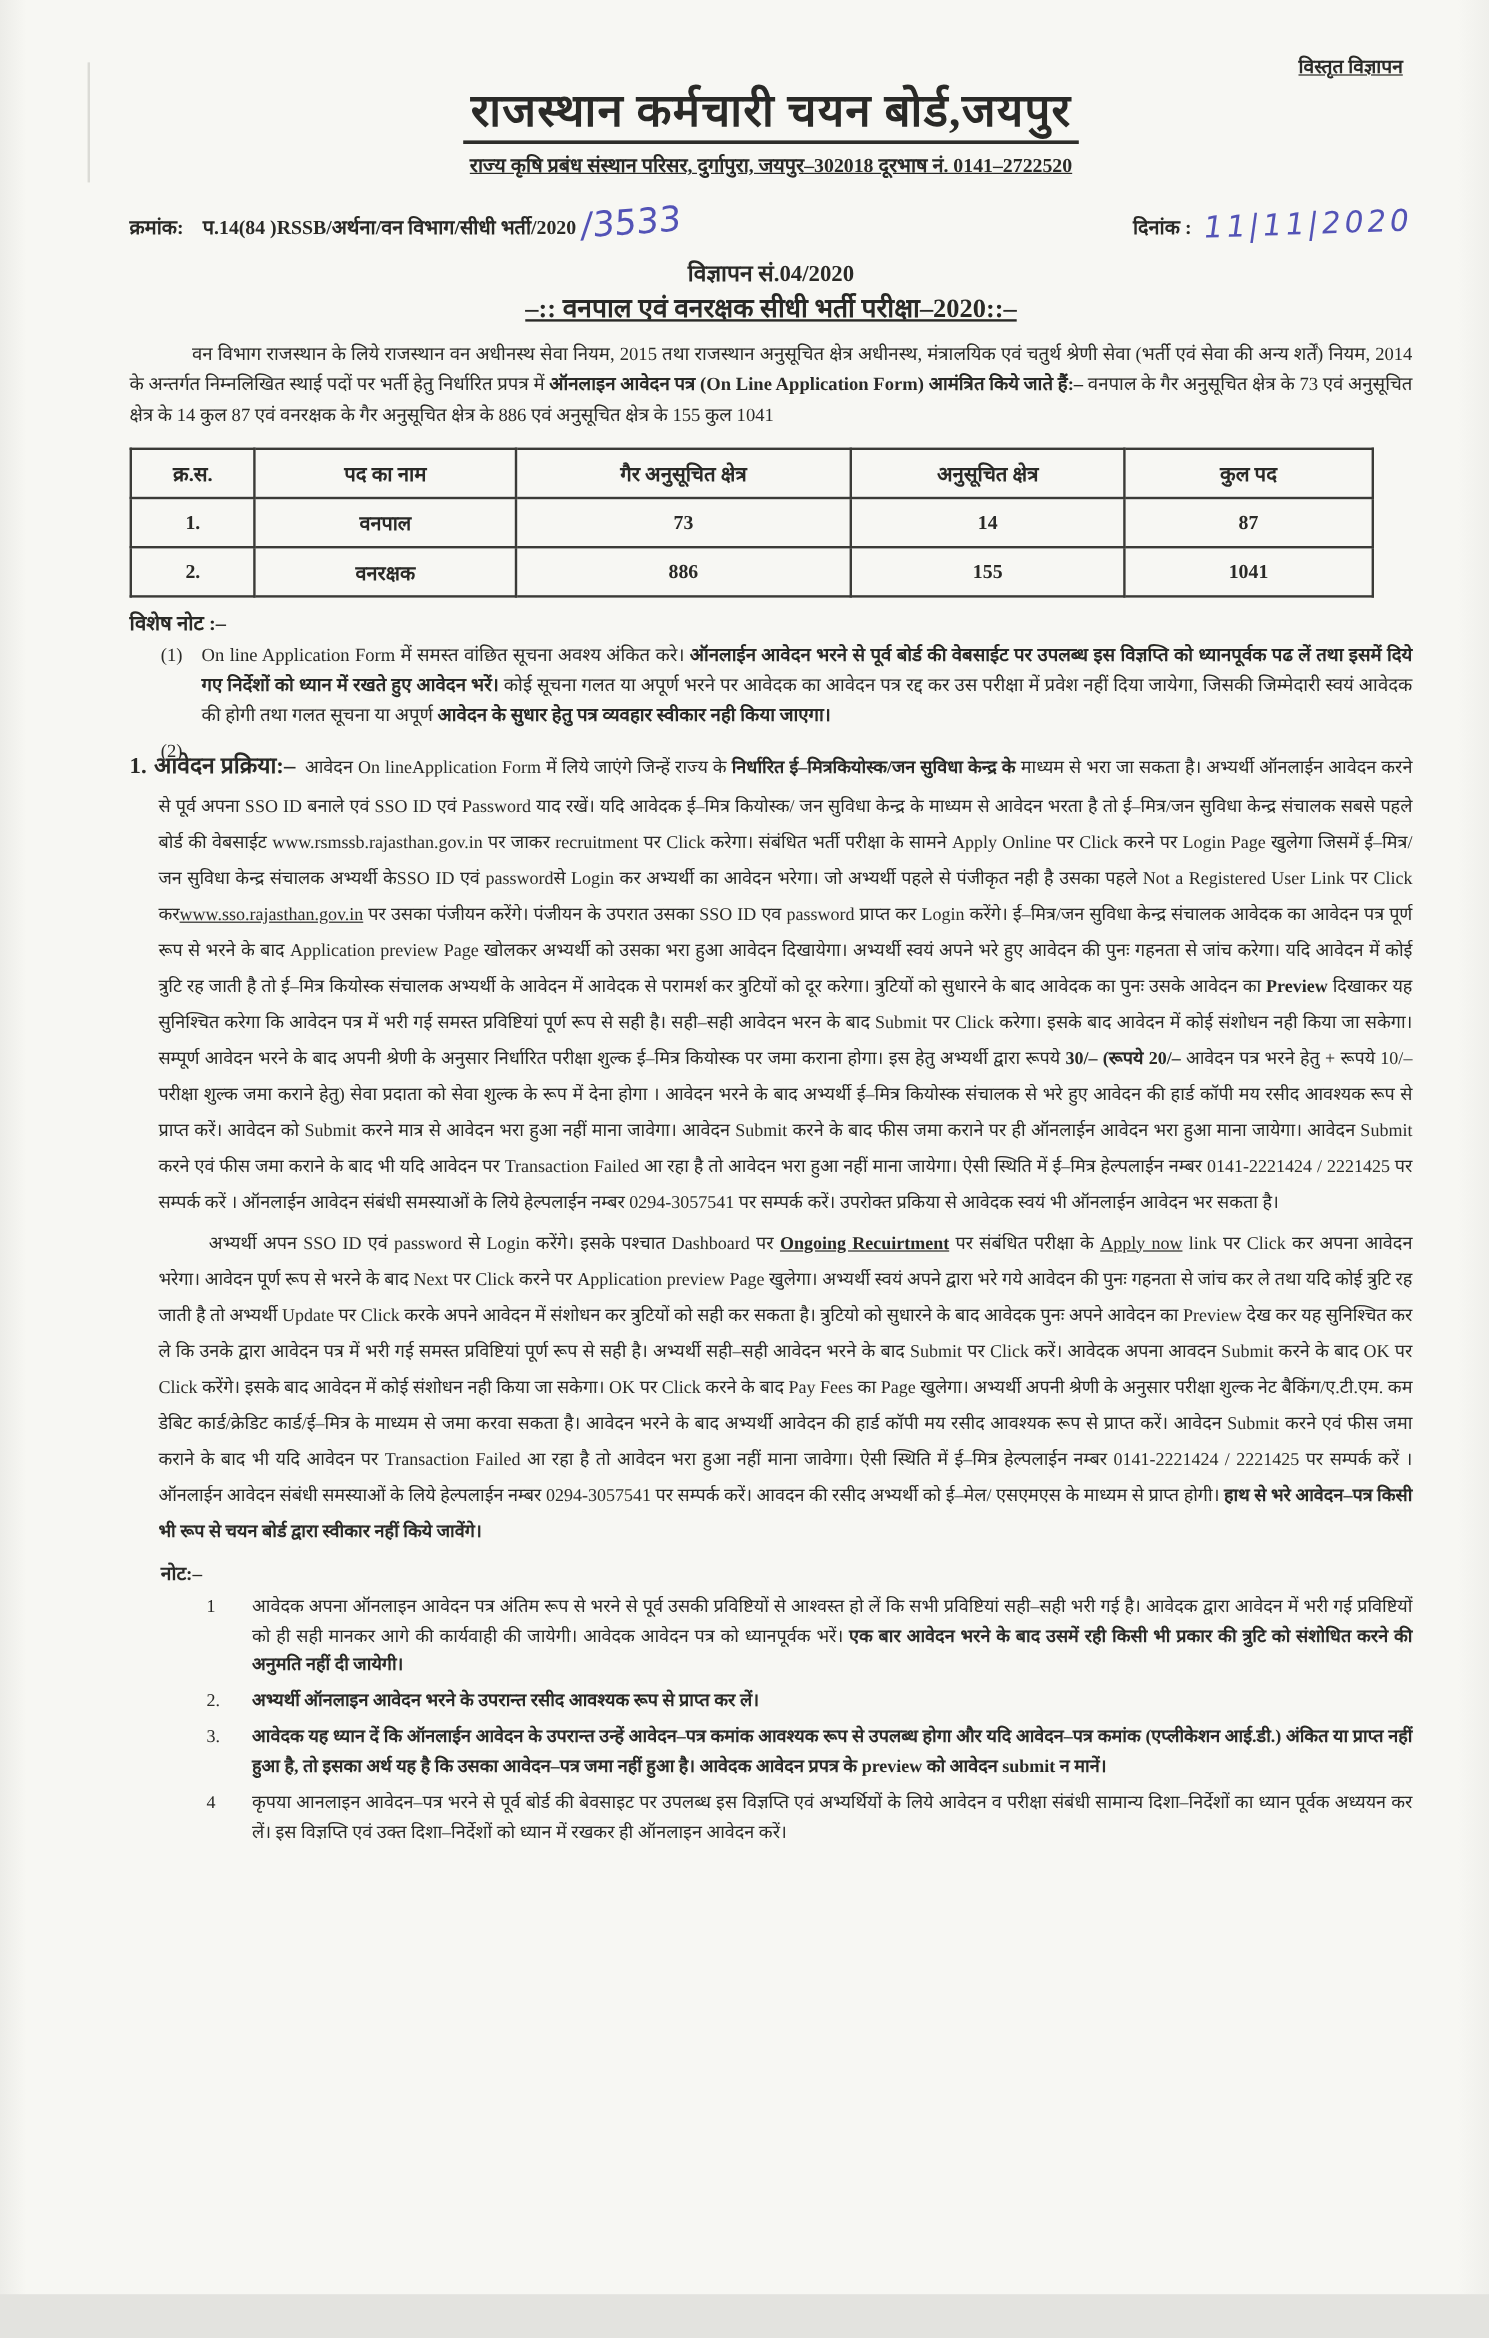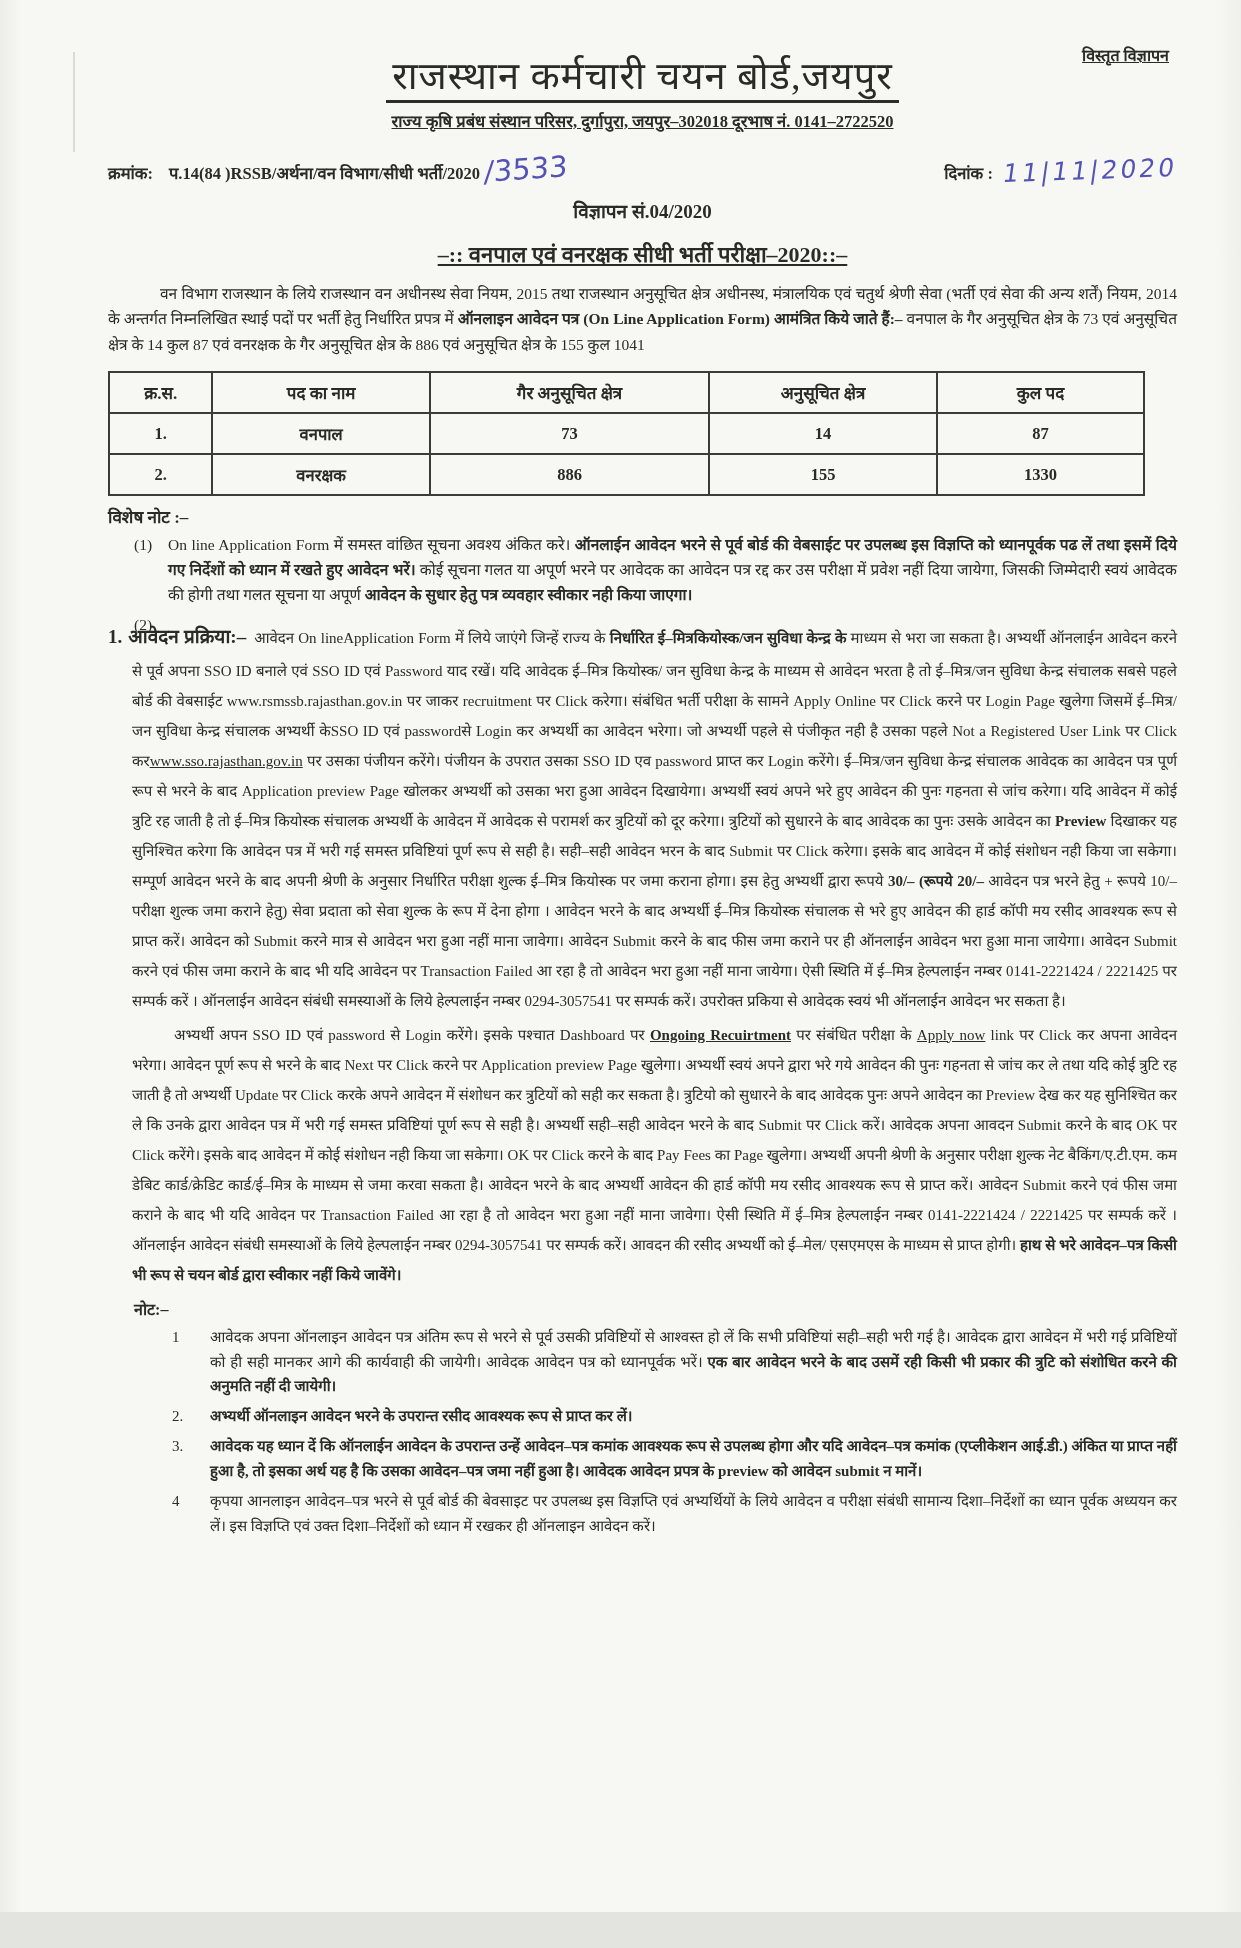--- a/index.html
+++ b/index.html
@@ -6,32 +6,32 @@
   .page{
     width:1241px;height:1912px;box-sizing:border-box;position:relative;
     margin:0 auto;overflow:hidden;
     background:linear-gradient(90deg,#ecece8 0,#f7f7f3 22px,#f7f7f3 1215px,#efefeb 1241px);
     color:#2a2a27;
     font-family:"Liberation Serif", serif;
     padding:40px 64px 16px 108px;
   }
   .scan-streak{position:absolute;left:73px;top:52px;width:2px;height:100px;background:#cfcfc9;opacity:.7;}
   .corner{position:absolute;top:44px;right:72px;font-size:16px;font-weight:bold;text-decoration:underline;}
-  .title{text-align:center;margin:8px 0 0;font-size:38px;font-weight:normal;letter-spacing:1px;}
+  .title{text-align:center;margin:24px 0 0;font-size:38px;font-weight:bold;letter-spacing:1px;}
   .title span{border-bottom:3px solid #2d2d2a;padding:0 6px 3px;}
   .address{text-align:center;font-size:16.5px;font-weight:bold;margin-top:9px;}
   .address span{text-decoration:underline;}
   .refrow{display:flex;align-items:baseline;font-size:16.5px;font-weight:bold;margin-top:20px;}
   .refrow .lbl{margin-right:16px;}
   .hand{color:#5353b6;font-family:"DejaVu Sans", sans-serif;font-weight:normal;}
   .hand-no{font-size:29px;display:inline-block;transform:rotate(-4deg) skewX(-6deg);margin-left:4px;}
   .hand-date{font-size:25px;display:inline-block;transform:rotate(-2deg) skewX(-10deg);letter-spacing:3px;margin-left:10px;}
   .flexfill{flex:1;}
   .advt{text-align:center;font-size:19px;font-weight:bold;margin-top:12px;}
-  .examhead{text-align:center;font-size:22px;font-weight:bold;margin-top:14px;}
+  .examhead{text-align:center;font-size:22px;font-weight:bold;}
   .examhead span{text-decoration:underline;}
   .intro{font-size:15.5px;line-height:1.64;text-align:justify;margin:13px 0 0;text-indent:52px;}
   table.vac{width:97%;border-collapse:collapse;margin-top:14px;font-size:16.5px;}
   table.vac th,table.vac td{border:2px solid #3b3b37;text-align:center;padding:8px 6px;font-weight:bold;}
   table.vac th{font-size:17px;}
   .sn-head{font-size:17px;font-weight:bold;margin-top:9px;}
   .sn-item{position:relative;padding-left:60px;font-size:15.5px;line-height:1.6;text-align:justify;margin-top:5px;}
   .sn-item .num{position:absolute;left:26px;}
   .proc-p1{font-size:15px;line-height:2.0;text-align:justify;margin:10px 0 0 24px;}
   .proc-num{font-size:19px;font-weight:bold;margin-left:-24px;padding-right:6px;}
@@ -93,21 +93,21 @@
         <td>वनपाल</td>
         <td>73</td>
         <td>14</td>
         <td>87</td>
       </tr>
       <tr>
         <td>2.</td>
         <td>वनरक्षक</td>
         <td>886</td>
         <td>155</td>
-        <td>1330</td>
+        <td>1041</td>
       </tr>
     </tbody>
   </table>
 
   <div class="sn-head">विशेष नोट :–</div>
 
   <div class="sn-item">
     <span class="num">(1)</span>
     <span><span>On line Application Form में समस्त वांछित सूचना अवश्य अंकित करे। </span><span class="b">ऑनलाईन आवेदन भरने से पूर्व बोर्ड की वेबसाईट पर उपलब्ध इस विज्ञप्ति को ध्यानपूर्वक पढ लें तथा इसमें दिये गए निर्देशों को ध्यान में रखते हुए आवेदन भरें।</span><span> कोई सूचना गलत या अपूर्ण भरने पर आवेदक का आवेदन पत्र रद्द कर उस परीक्षा में प्रवेश नहीं दिया जायेगा, जिसकी जिम्मेदारी स्वयं आवेदक की होगी तथा गलत सूचना या अपूर्ण </span><span class="b">आवेदन के सुधार हेतु पत्र व्यवहार स्वीकार नही किया जाएगा।</span></span>
   </div>

